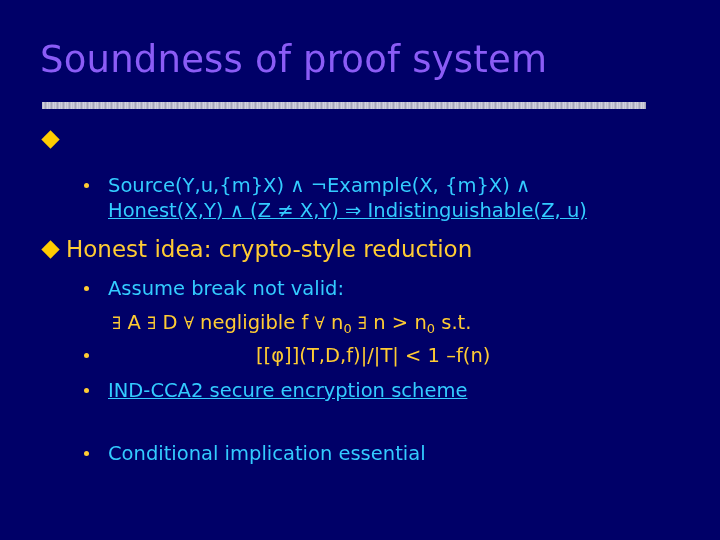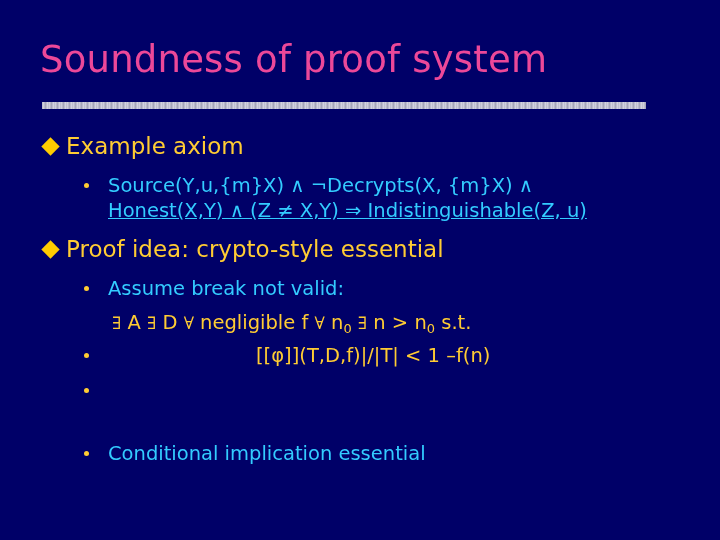--- a/index.html
+++ b/index.html
@@ -12,21 +12,21 @@
       background: #000068;
       position: relative;
       overflow: hidden;
       font-family: "DejaVu Sans", sans-serif;
     }
     .title {
       position: absolute;
       left: 40px;
       top: 38px;
       font-size: 37px;
-      color: #ec4899;
+      color: #8b5cf6;
       letter-spacing: 0.2px;
       white-space: nowrap;
     }
     .divider {
       position: absolute;
       left: 42px;
       top: 102px;
       width: 604px;
       height: 7px;
       background: repeating-linear-gradient(90deg, #b8b8c8 0px, #d8d8e0 2px, #9c9cb0 3px, #c8c8d4 5px, #e0e0e8 6px);
@@ -96,32 +96,31 @@
 <body>
 
 <div>
 
   <div class="title">Soundness of proof system</div>
 
   <div class="divider"></div>
 
   <div class="h1" style="top:133px;">
     <span class="diamond"></span>
-    <span>Example axiom</span>
   </div>
 
   <div class="sub" style="top:173px;">
     <span class="dot"></span>
-    <span class="txt">Source(Y,u,{m}X) ∧ ¬Decrypts(X, {m}X) ∧</span>
+    <span class="txt">Source(Y,u,{m}X) ∧ ¬Example(X, {m}X) ∧</span>
     <span class="txt2">Honest(X,Y) ∧ (Z ≠ X,Y) ⇒ Indistinguishable(Z, u)</span>
   </div>
 
   <div class="h1" style="top:236px;">
     <span class="diamond"></span>
-    <span>Proof idea: crypto-style essential</span>
+    <span>Honest idea: crypto-style reduction</span>
   </div>
 
   <div class="sub" style="top:276px;">
     <span class="dot"></span>
     <span class="txt">Assume break not valid:</span>
   </div>
 
   <div class="formula" style="left:112px; top:310px;">
     <span class="sym">∃</span>
     <span>A</span>
@@ -136,20 +135,21 @@
     <span>s.t.</span>
   </div>
 
   <div class="sub" style="top:343px;">
     <span class="dot"></span>
   </div>
   <div class="formula" style="left:256px; top:343px;">[[φ]](T,D,f)|/|T| &lt; 1 –f(n)</div>
 
   <div class="sub" style="top:378px;">
     <span class="dot"></span>
+    <span class="txt2">IND-CCA2 secure encryption scheme</span>
   </div>
 
   <div class="sub" style="top:441px;">
     <span class="dot"></span>
     <span class="txt">Conditional implication essential</span>
   </div>
 
 </div>
 
 </body></html>

